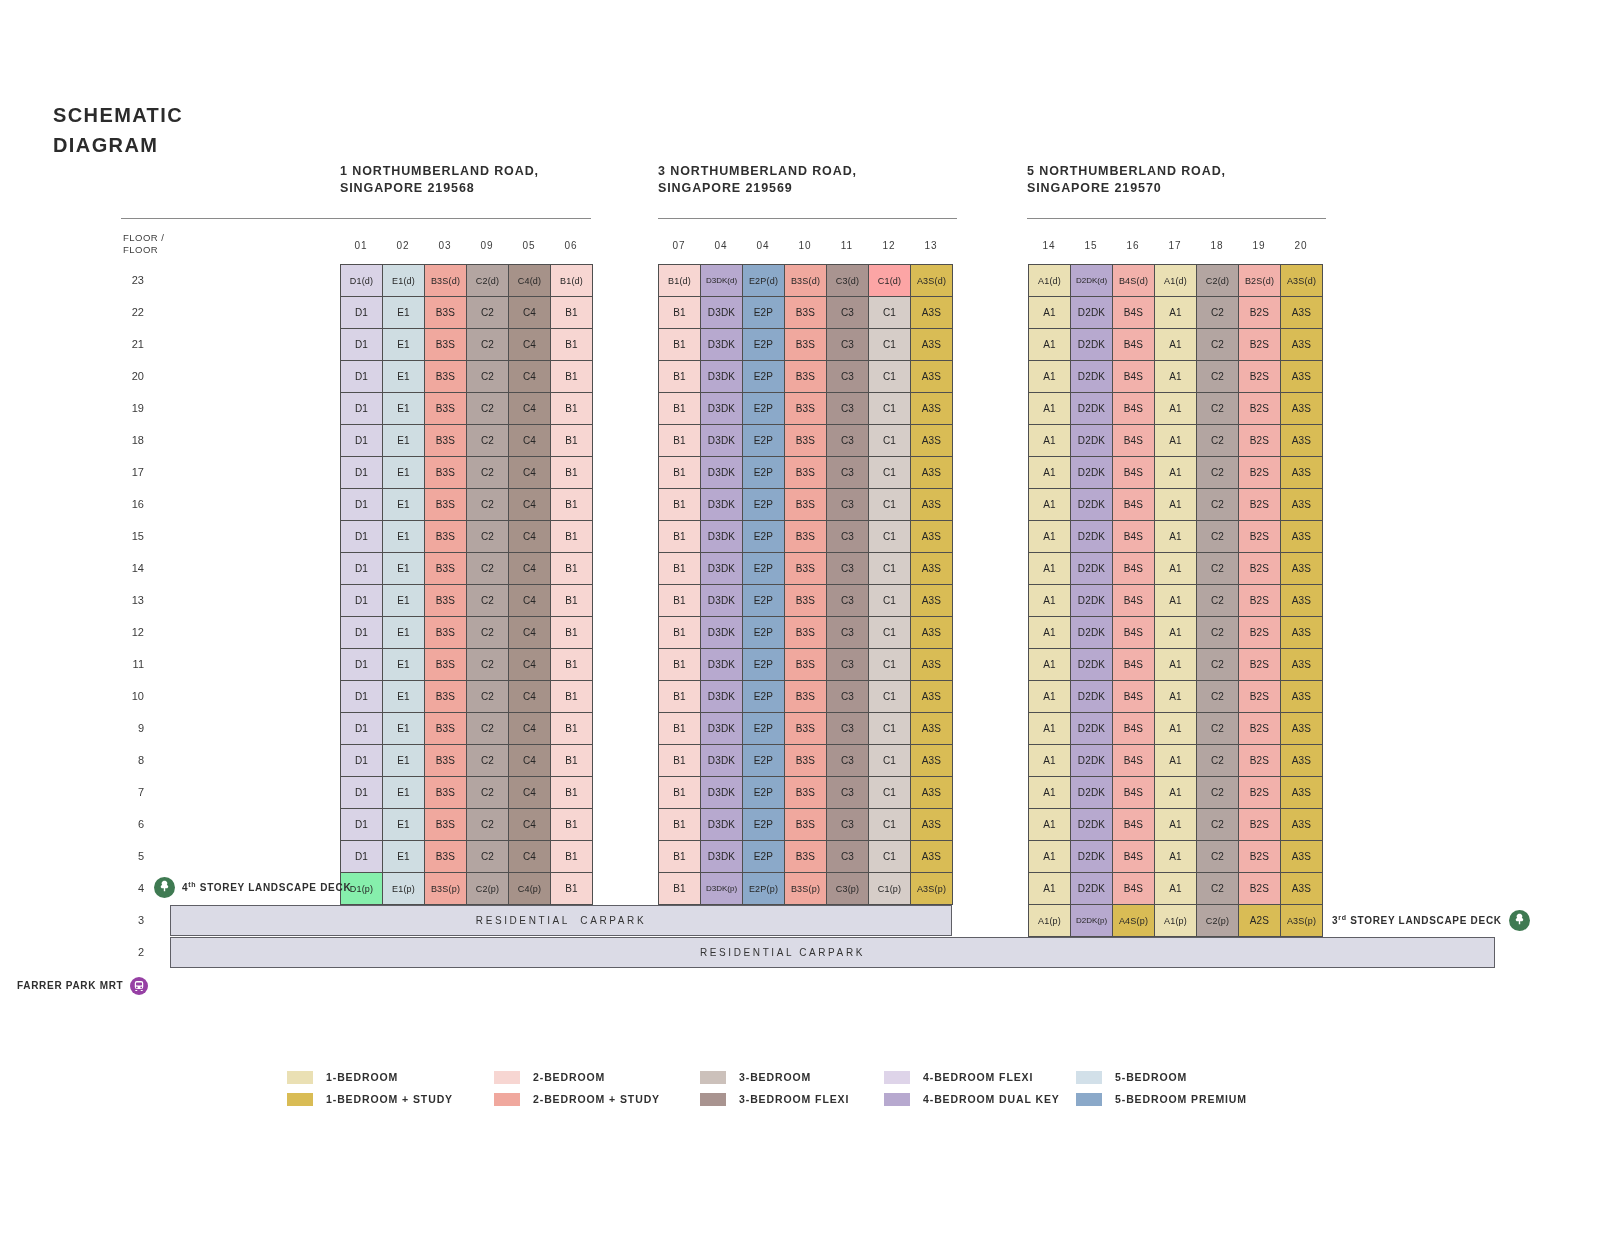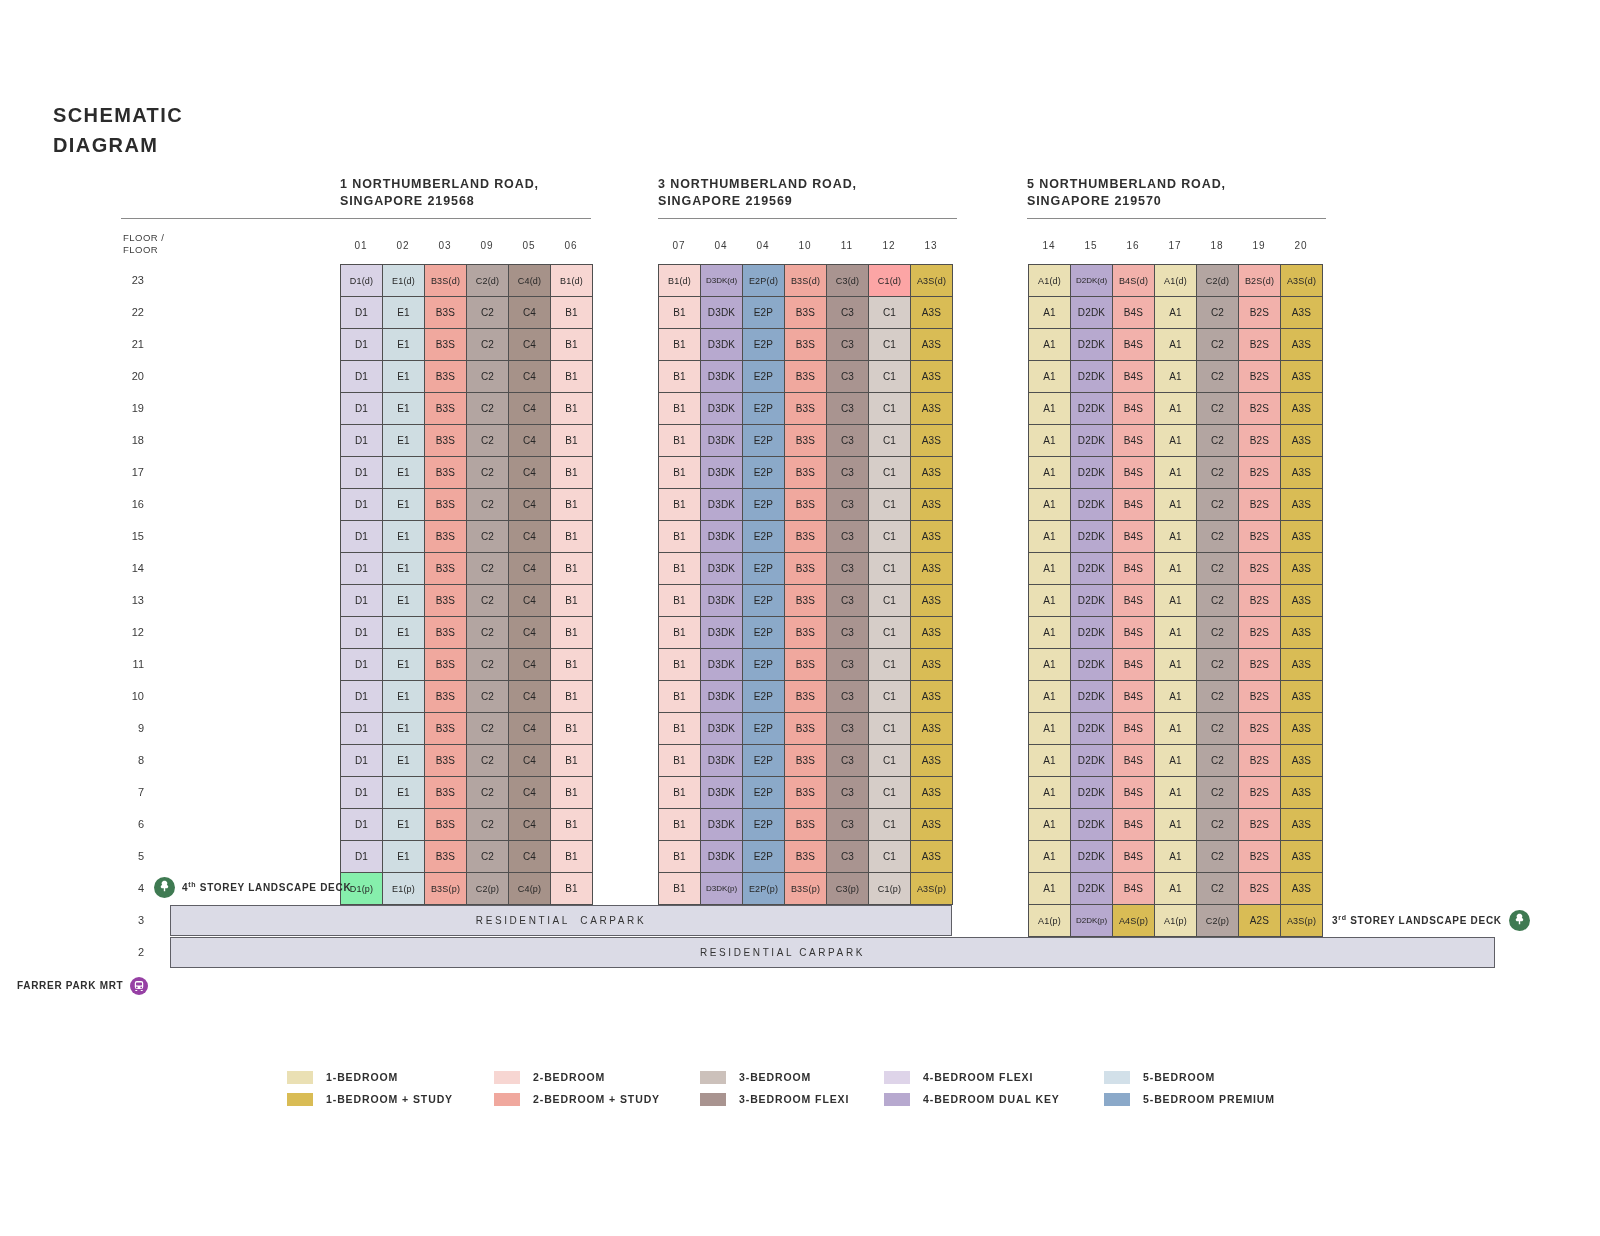--- a/index.html
+++ b/index.html
@@ -1,20 +1,20 @@
 <!DOCTYPE html>
 <html><head>
 <meta charset="utf-8">
 <style>
   html,body{margin:0;padding:0;background:#ffffff;}
   .canvas{position:relative;width:1600px;height:1236px;background:#ffffff;overflow:hidden;
           font-family:"Liberation Sans",sans-serif;color:#2b2b2b;}
   .title{position:absolute;left:53px;top:100px;font-size:20px;font-weight:700;
          letter-spacing:1.4px;line-height:30px;color:#2b2b2b;}
-  .blk-header{position:absolute;top:176px;font-size:12.5px;font-weight:700;
+  .blk-header{position:absolute;top:163px;font-size:12.5px;font-weight:700;
               letter-spacing:0.9px;line-height:17px;color:#2f2f2f;}
   .rule{position:absolute;top:218px;height:1px;background:#8a8a8a;}
   .unit-floor{position:absolute;left:123px;top:232px;font-size:9.5px;letter-spacing:0.5px;
               line-height:12px;color:#3c3c3c;}
   .unit-row{position:absolute;top:236px;height:20px;display:flex;}
   .unit-row span{display:block;width:42px;text-align:center;font-size:10px;
                  letter-spacing:1px;line-height:20px;color:#3c3c3c;}
   .grid{position:absolute;top:264px;display:grid;gap:1px;padding:1px;background:#4f4f4f;}
   .cell{width:41px;height:31px;display:flex;align-items:center;justify-content:center;
         font-size:10px;letter-spacing:0.2px;color:#262626;white-space:nowrap;overflow:hidden;}
@@ -609,21 +609,21 @@
       <div class="legend-col" style="left: 884px;">
         <div class="legend-item">
           <span class="legend-swatch" style="background: rgb(222, 212, 233);"></span>
           <span class="legend-label">4-BEDROOM FLEXI</span>
         </div>
         <div class="legend-item">
           <span class="legend-swatch" style="background: rgb(183, 169, 207);"></span>
           <span class="legend-label">4-BEDROOM DUAL KEY</span>
         </div>
       </div>
-      <div class="legend-col" style="left: 1104px;">
+      <div class="legend-col" style="left: 1076px;">
         <div class="legend-item">
           <span class="legend-swatch" style="background: rgb(210, 224, 233);"></span>
           <span class="legend-label">5-BEDROOM</span>
         </div>
         <div class="legend-item">
           <span class="legend-swatch" style="background: rgb(139, 169, 201);"></span>
           <span class="legend-label">5-BEDROOM PREMIUM</span>
         </div>
       </div>
     </div>

